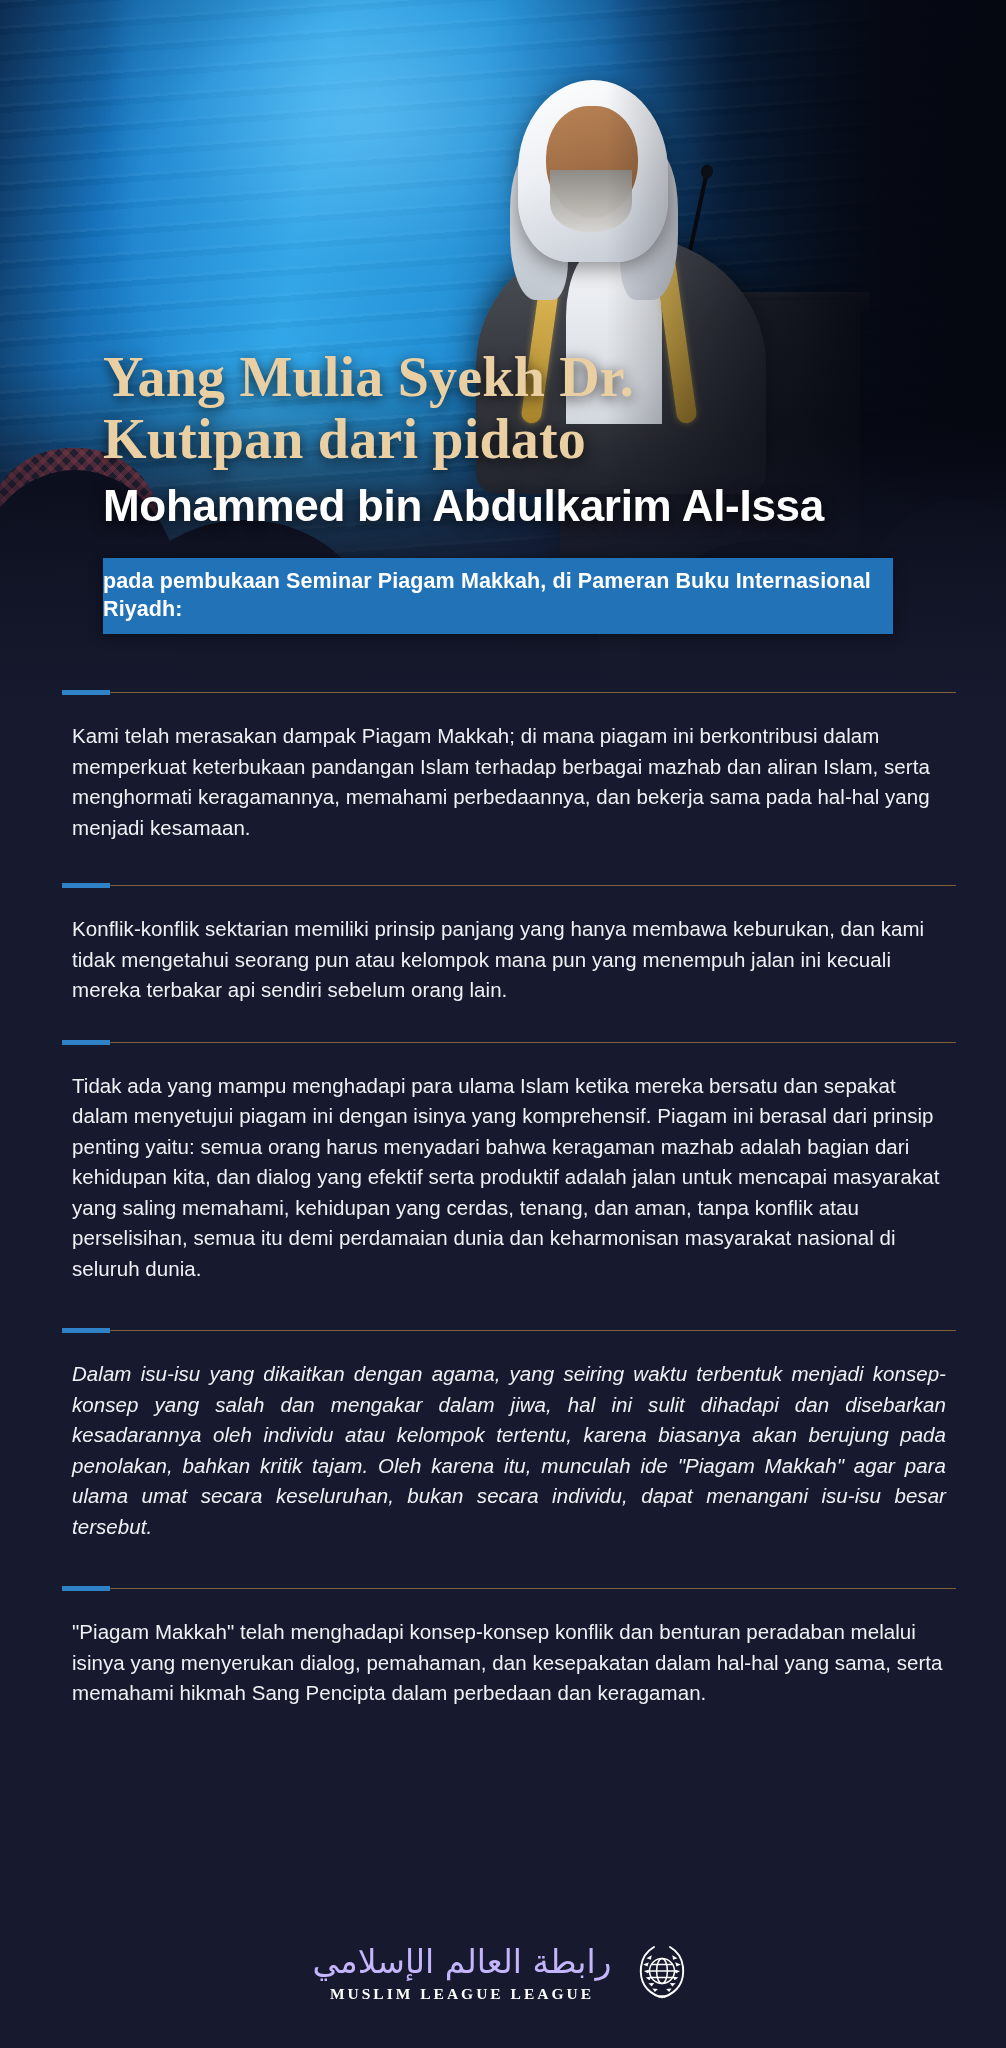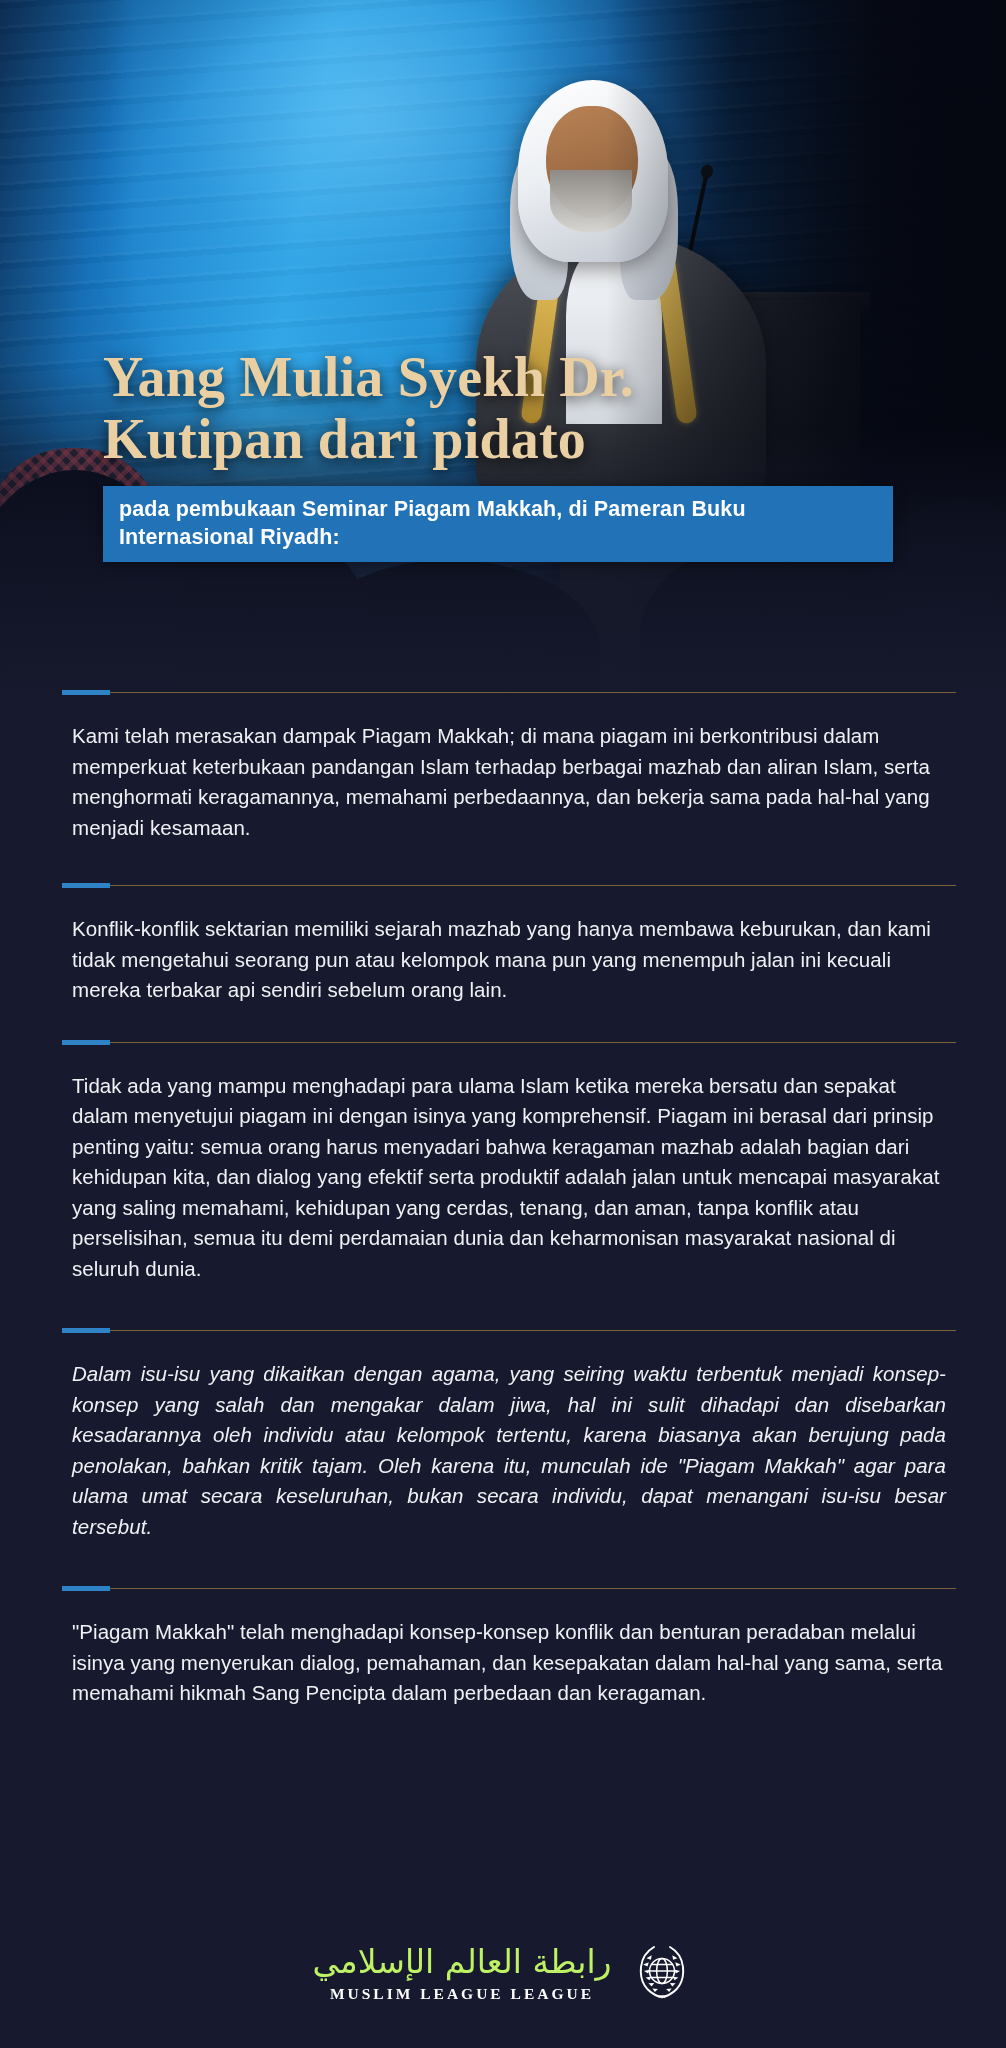--- a/index.html
+++ b/index.html
@@ -165,23 +165,23 @@
     letter-spacing:.2px;
     text-shadow:0 3px 14px rgba(0,0,0,.75);
   }
   .title-name {
     font-family:"Liberation Sans", sans-serif;
     font-weight:700; font-size:44px; line-height:56px;
     color:#ffffff; margin-top:8px; letter-spacing:-.3px;
     text-shadow:0 3px 14px rgba(0,0,0,.8);
   }
   .subtitle-bar {
-    margin-top:16px; display:inline-block;
+    margin-top:24px; display:inline-block;
     background:#2272b8;
-    padding:9px 16px 11px 16px;
+    padding:9px 16px 11px 0;
     max-width:790px;
     box-shadow:0 2px 12px rgba(0,0,0,.45);
   }
   .subtitle-bar span {
     display:block;
     font-weight:700; font-size:21.5px; line-height:28px; color:#ffffff;
     letter-spacing:.1px;
   }
 
   
@@ -223,21 +223,21 @@
 
   
   .footer {
     position:absolute; left:0; bottom:44px; width:1006px;
     display:flex; align-items:center; justify-content:center; gap:18px;
     z-index:6;
   }
   .logo-text { display:flex; flex-direction:column; align-items:center; }
   .logo-arabic {
     font-family:"DejaVu Sans", sans-serif;
-    font-size:33px; color:#bef264; line-height:40px;
+    font-size:33px; color:#c4b5fd; line-height:40px;
     direction:rtl; letter-spacing:1px;
   }
   .logo-en {
     font-family:"Liberation Serif", serif;
     font-size:15.5px; color:#ffffff; letter-spacing:3.0px;
     font-weight:700; margin-top:3px;
   }
   .logo-emblem { width:64px; height:64px; }
 </style>
 </head>
@@ -276,20 +276,21 @@
     <div class="keffiyeh"></div>
     <div class="aud aud-a"></div>
 
     <div class="hero-vignette"></div>
     <div class="hero-fade"></div>
   </div>
 
   <div class="title-wrap">
     <div class="title-serif">Yang Mulia Syekh Dr.</div>
     <div class="title-serif">Kutipan dari pidato</div>
+    <div class="title-name">Mohammed bin Abdulkarim Al-Issa</div>
     <div class="subtitle-bar">
       <span>pada pembukaan Seminar Piagam Makkah, di Pameran Buku Internasional Riyadh:</span>
     </div>
   </div>
 
   <div class="content">
 
     <div class="section">
       <div class="divider">
         <div class="bar"></div>
@@ -302,21 +303,21 @@
 
     <div class="gap-a"></div>
 
     <div class="section">
       <div class="divider">
         <div class="bar"></div>
         <div class="line"></div>
       </div>
       <div class="two-col">
         <div class="col">
-          <p class="ptext">Konflik-konflik sektarian memiliki sejarah mazhab yang hanya membawa keburukan, dan kami tidak mengetahui seorang pun atau kelompok mana pun yang menempuh jalan ini kecuali mereka terbakar api sendiri sebelum orang lain.</p>
+          <p class="ptext">Konflik-konflik sektarian memiliki prinsip panjang yang hanya membawa keburukan, dan kami tidak mengetahui seorang pun atau kelompok mana pun yang menempuh jalan ini kecuali mereka terbakar api sendiri sebelum orang lain.</p>
         </div>
       </div>
     </div>
 
     <div class="gap-b"></div>
 
     <div class="section">
       <div class="divider">
         <div class="bar"></div>
         <div class="line"></div>

